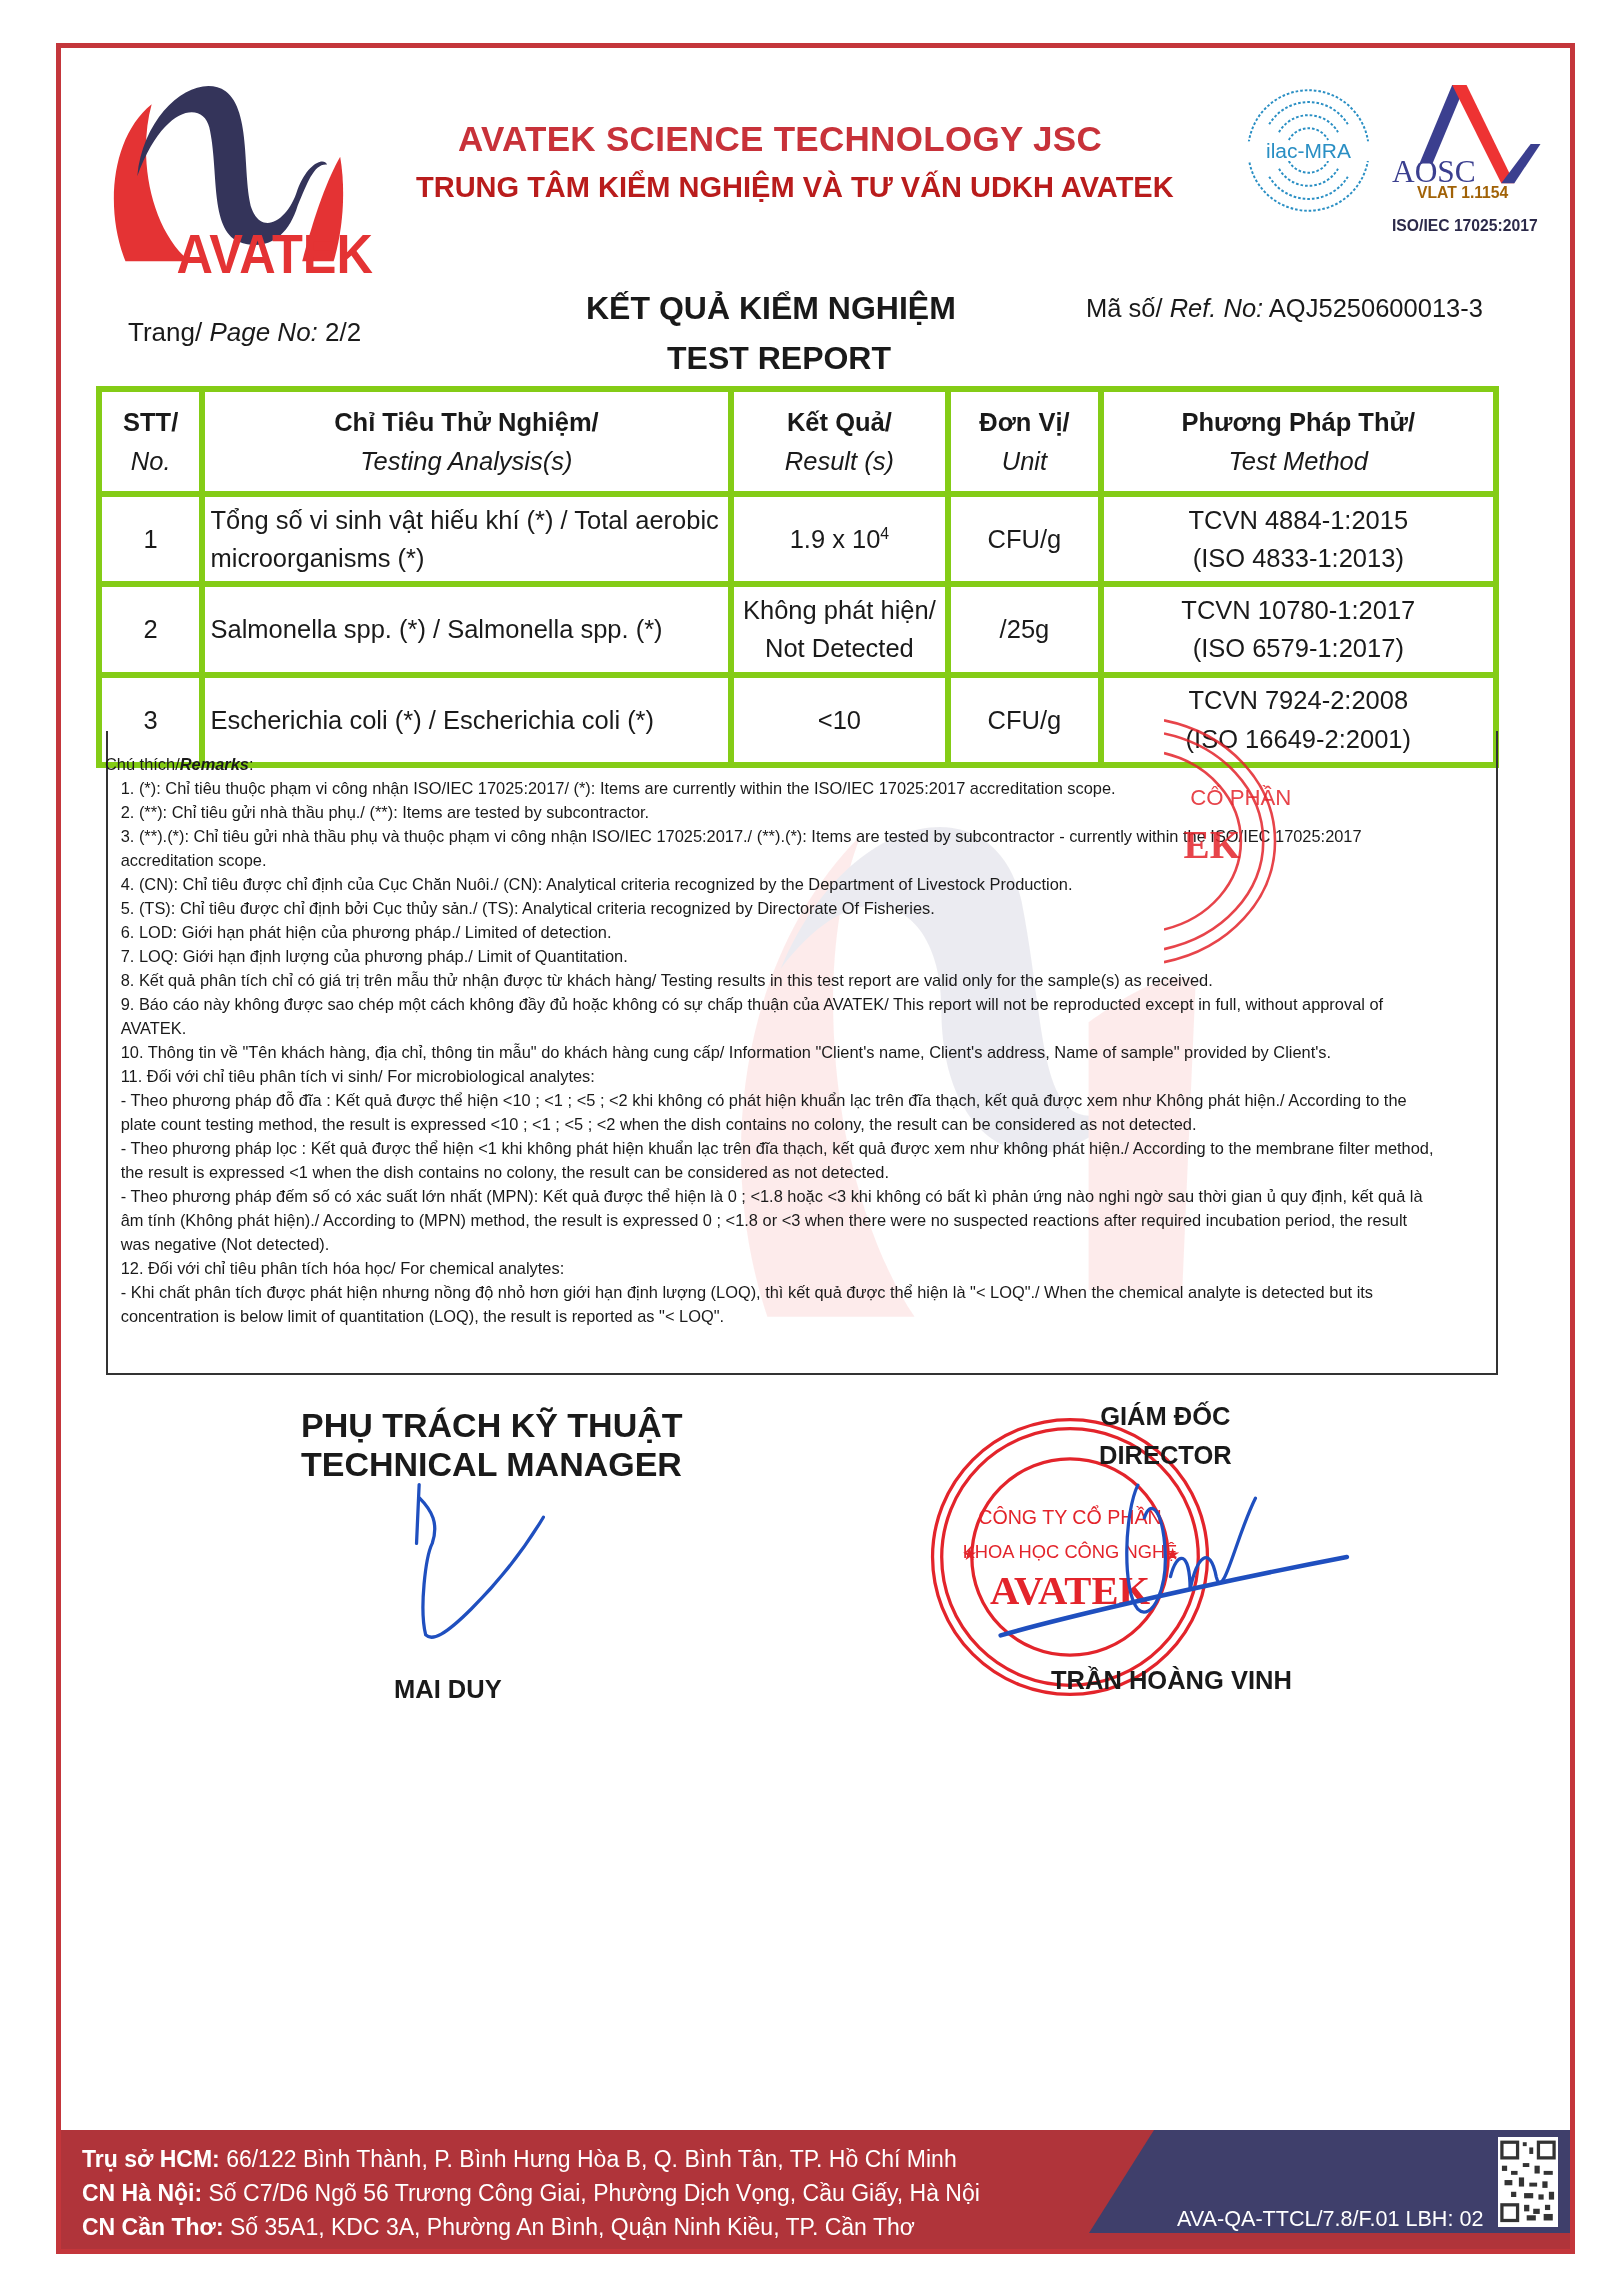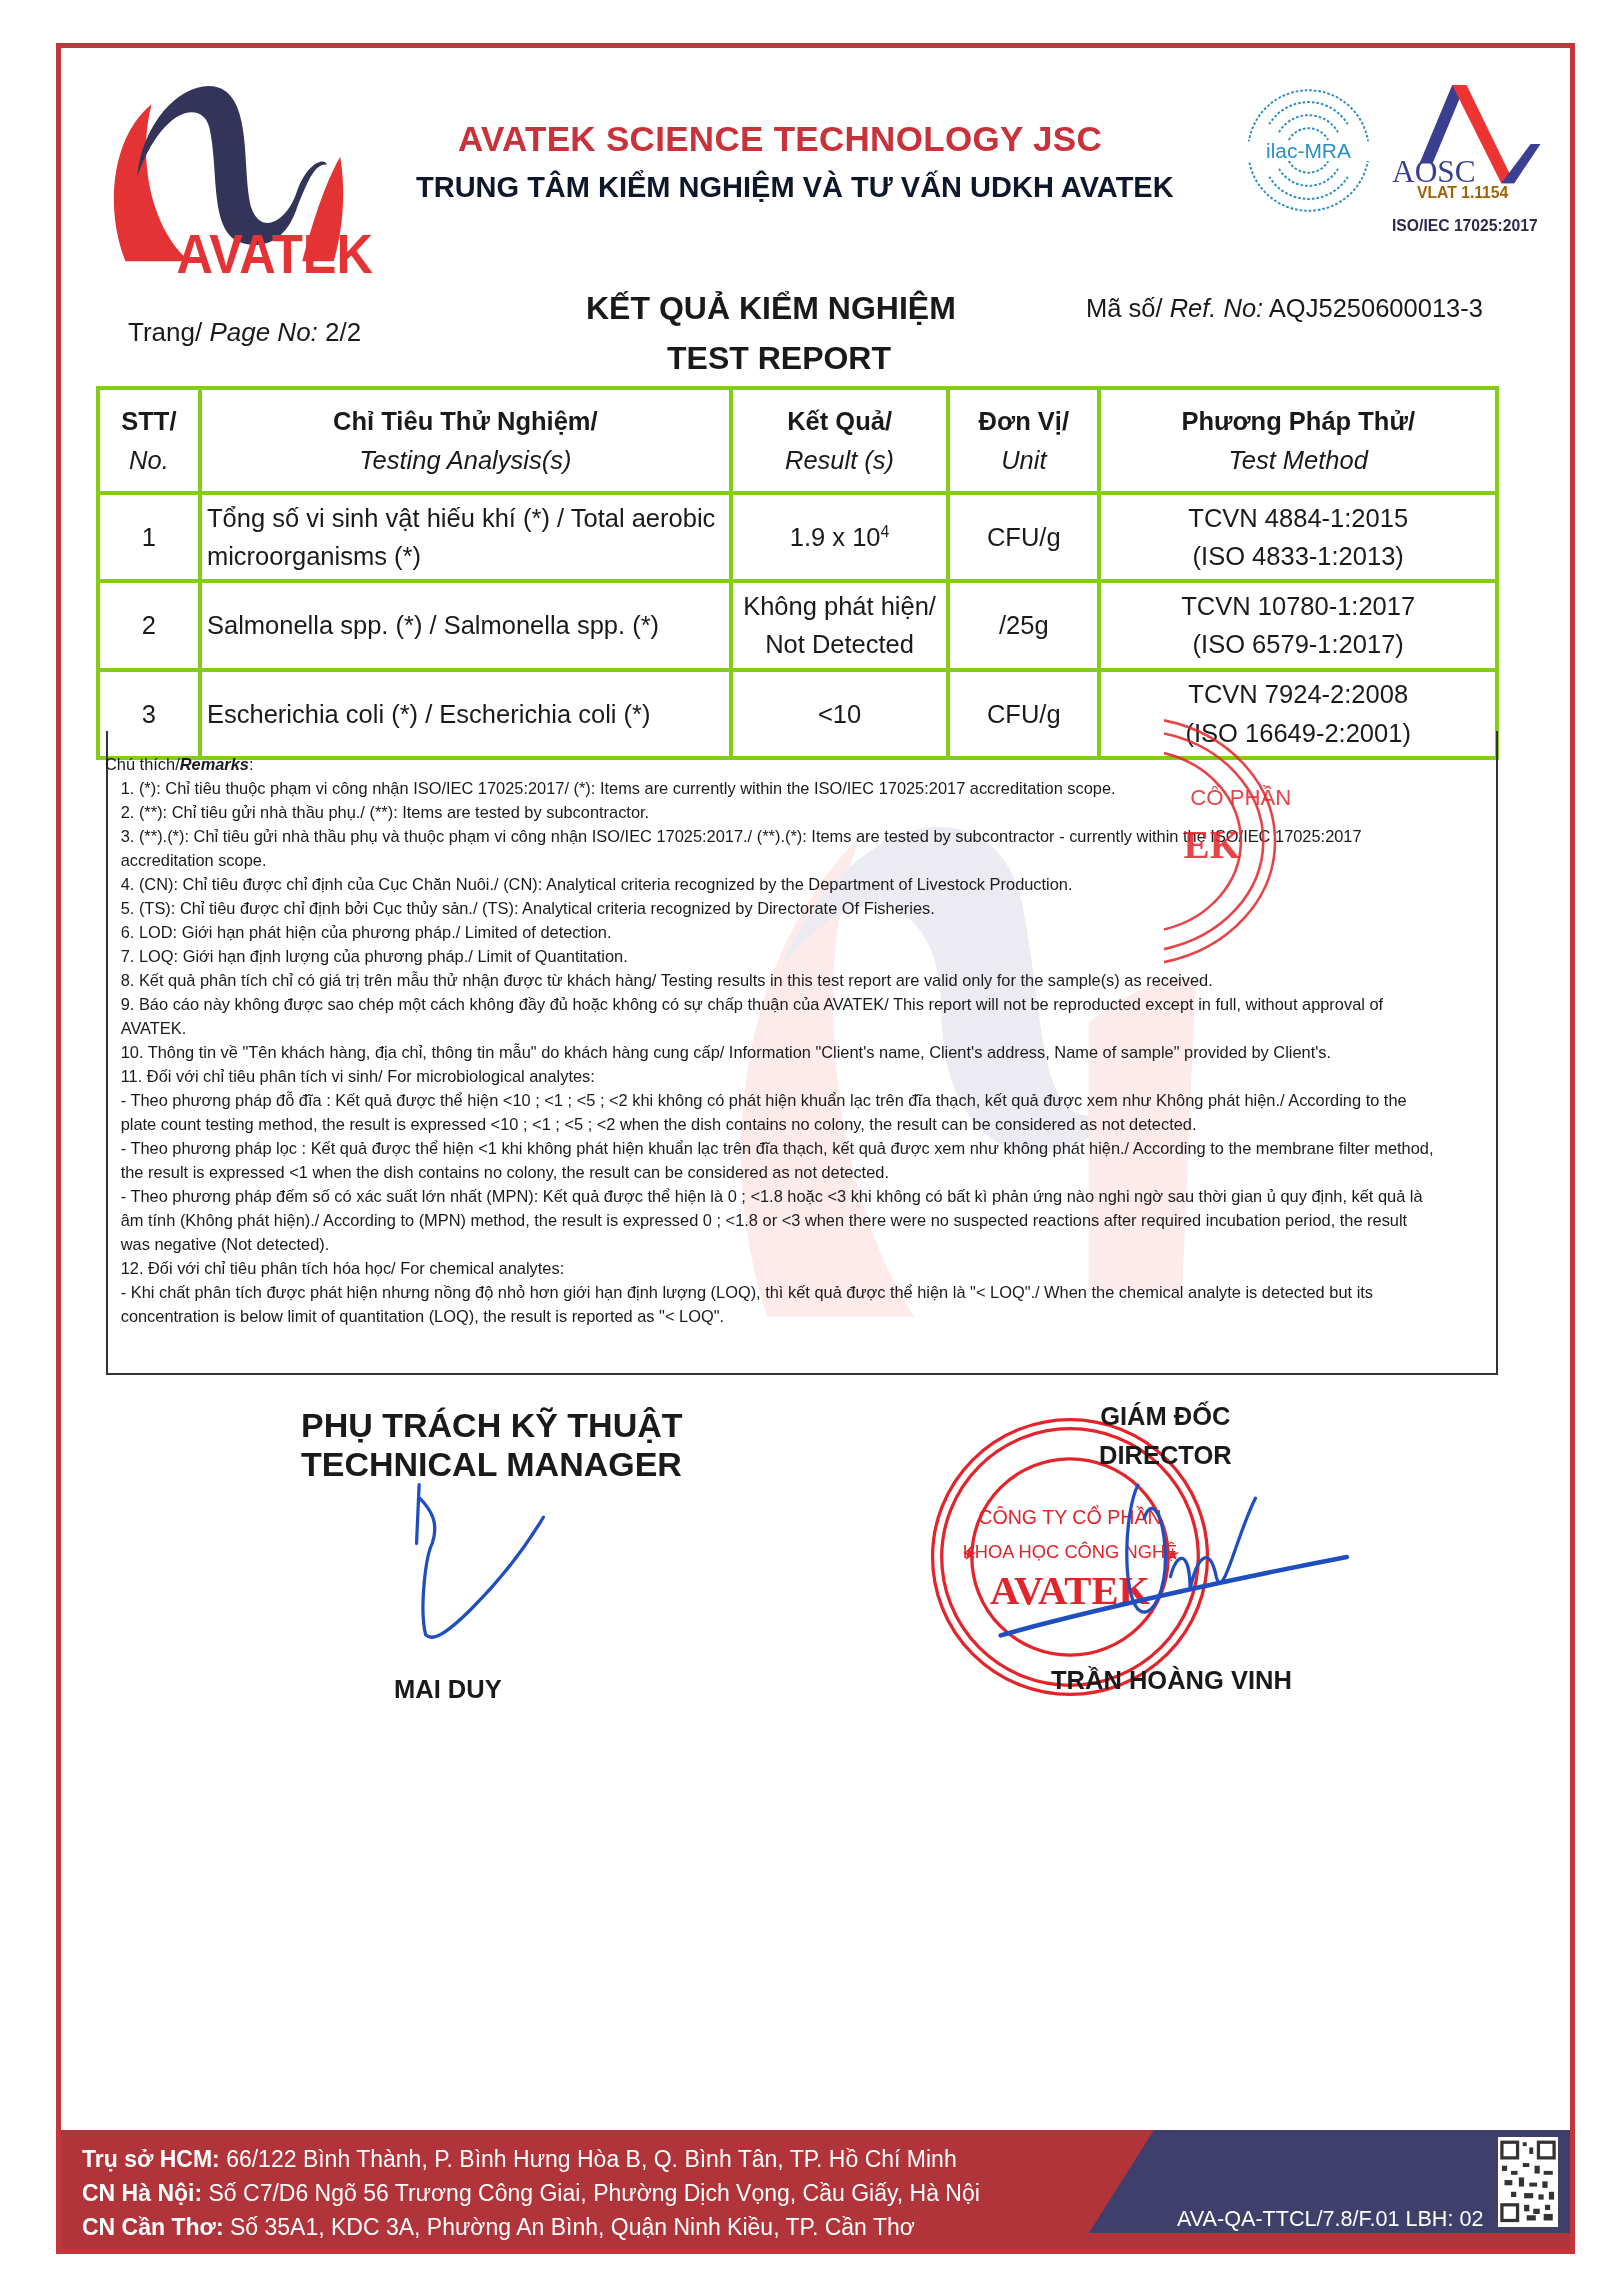--- a/index.html
+++ b/index.html
@@ -5,36 +5,36 @@
   html, body { margin:0; padding:0; background:#ffffff; }
   body { width:1624px; height:2295px; position:relative; overflow:hidden;
          font-family:"Liberation Sans", sans-serif; color:#1a1a1a; }
   .frame { position:absolute; left:56px; top:43px; width:1519px; height:2211px;
            border:5.2px solid #c0392b; border-color:#c4363b; box-sizing:border-box; }
   .abs { position:absolute; }
 
   
   .logo { left:98px; top:65px; width:288px; height:216px; }
   .company-name { left:458px; top:119px; font-size:35px; font-weight:bold; color:#c8323a; letter-spacing:0.3px; }
-  .center-name { left:416px; top:171px; font-size:29px; font-weight:bold; color:#0f172a; }
+  .center-name { left:416px; top:171px; font-size:29px; font-weight:bold; color:#b91c1c; }
   .ilac { left:1243px; top:85px; width:131px; height:131px; }
   .aosc { left:1380px; top:85px; width:164px; height:157px; }
   .aosc-vlat { left:1417px; top:184px; font-size:15.7px; font-weight:bold; color:#a16207; }
   .aosc-iso { left:1392px; top:217px; font-size:15.7px; font-weight:bold; color:#2c2a4a; }
 
   
   .page-no { left:128px; top:317px; font-size:26px; }
   .page-no i { font-style:italic; }
   .title-vi { left:586px; top:290px; font-size:32px; font-weight:bold; }
   .title-en { left:667px; top:340px; font-size:32px; font-weight:bold; }
   .ref-no { left:1086px; top:294px; font-size:25.5px; }
 
   
   .results { position:absolute; left:96px; top:386px; width:1403px; border-collapse:collapse; font-size:25.5px; }
-  .results th, .results td { border:4px solid #84cc16; text-align:center; vertical-align:middle; padding:3.9px 5.2px; line-height:1.5; }
+  .results th, .results td { border:6px solid #84cc16; text-align:center; vertical-align:middle; padding:3.9px 5.2px; line-height:1.5; }
   .results th { font-weight:normal; }
   .results th .hvi { font-weight:bold; display:block; }
   .results th .hen { font-style:italic; display:block; }
   .results td.analysis { text-align:left; padding-left:5.2px;border-radius:26px; }
   .results .col-no { width:90px; }
   .results .col-an { width:544px; }
   .results .col-res { width:211px; }
   .results .col-unit { width:142px; }
   .results .col-meth { width:406px; }
   .results tr.hdr { height:105px; }

